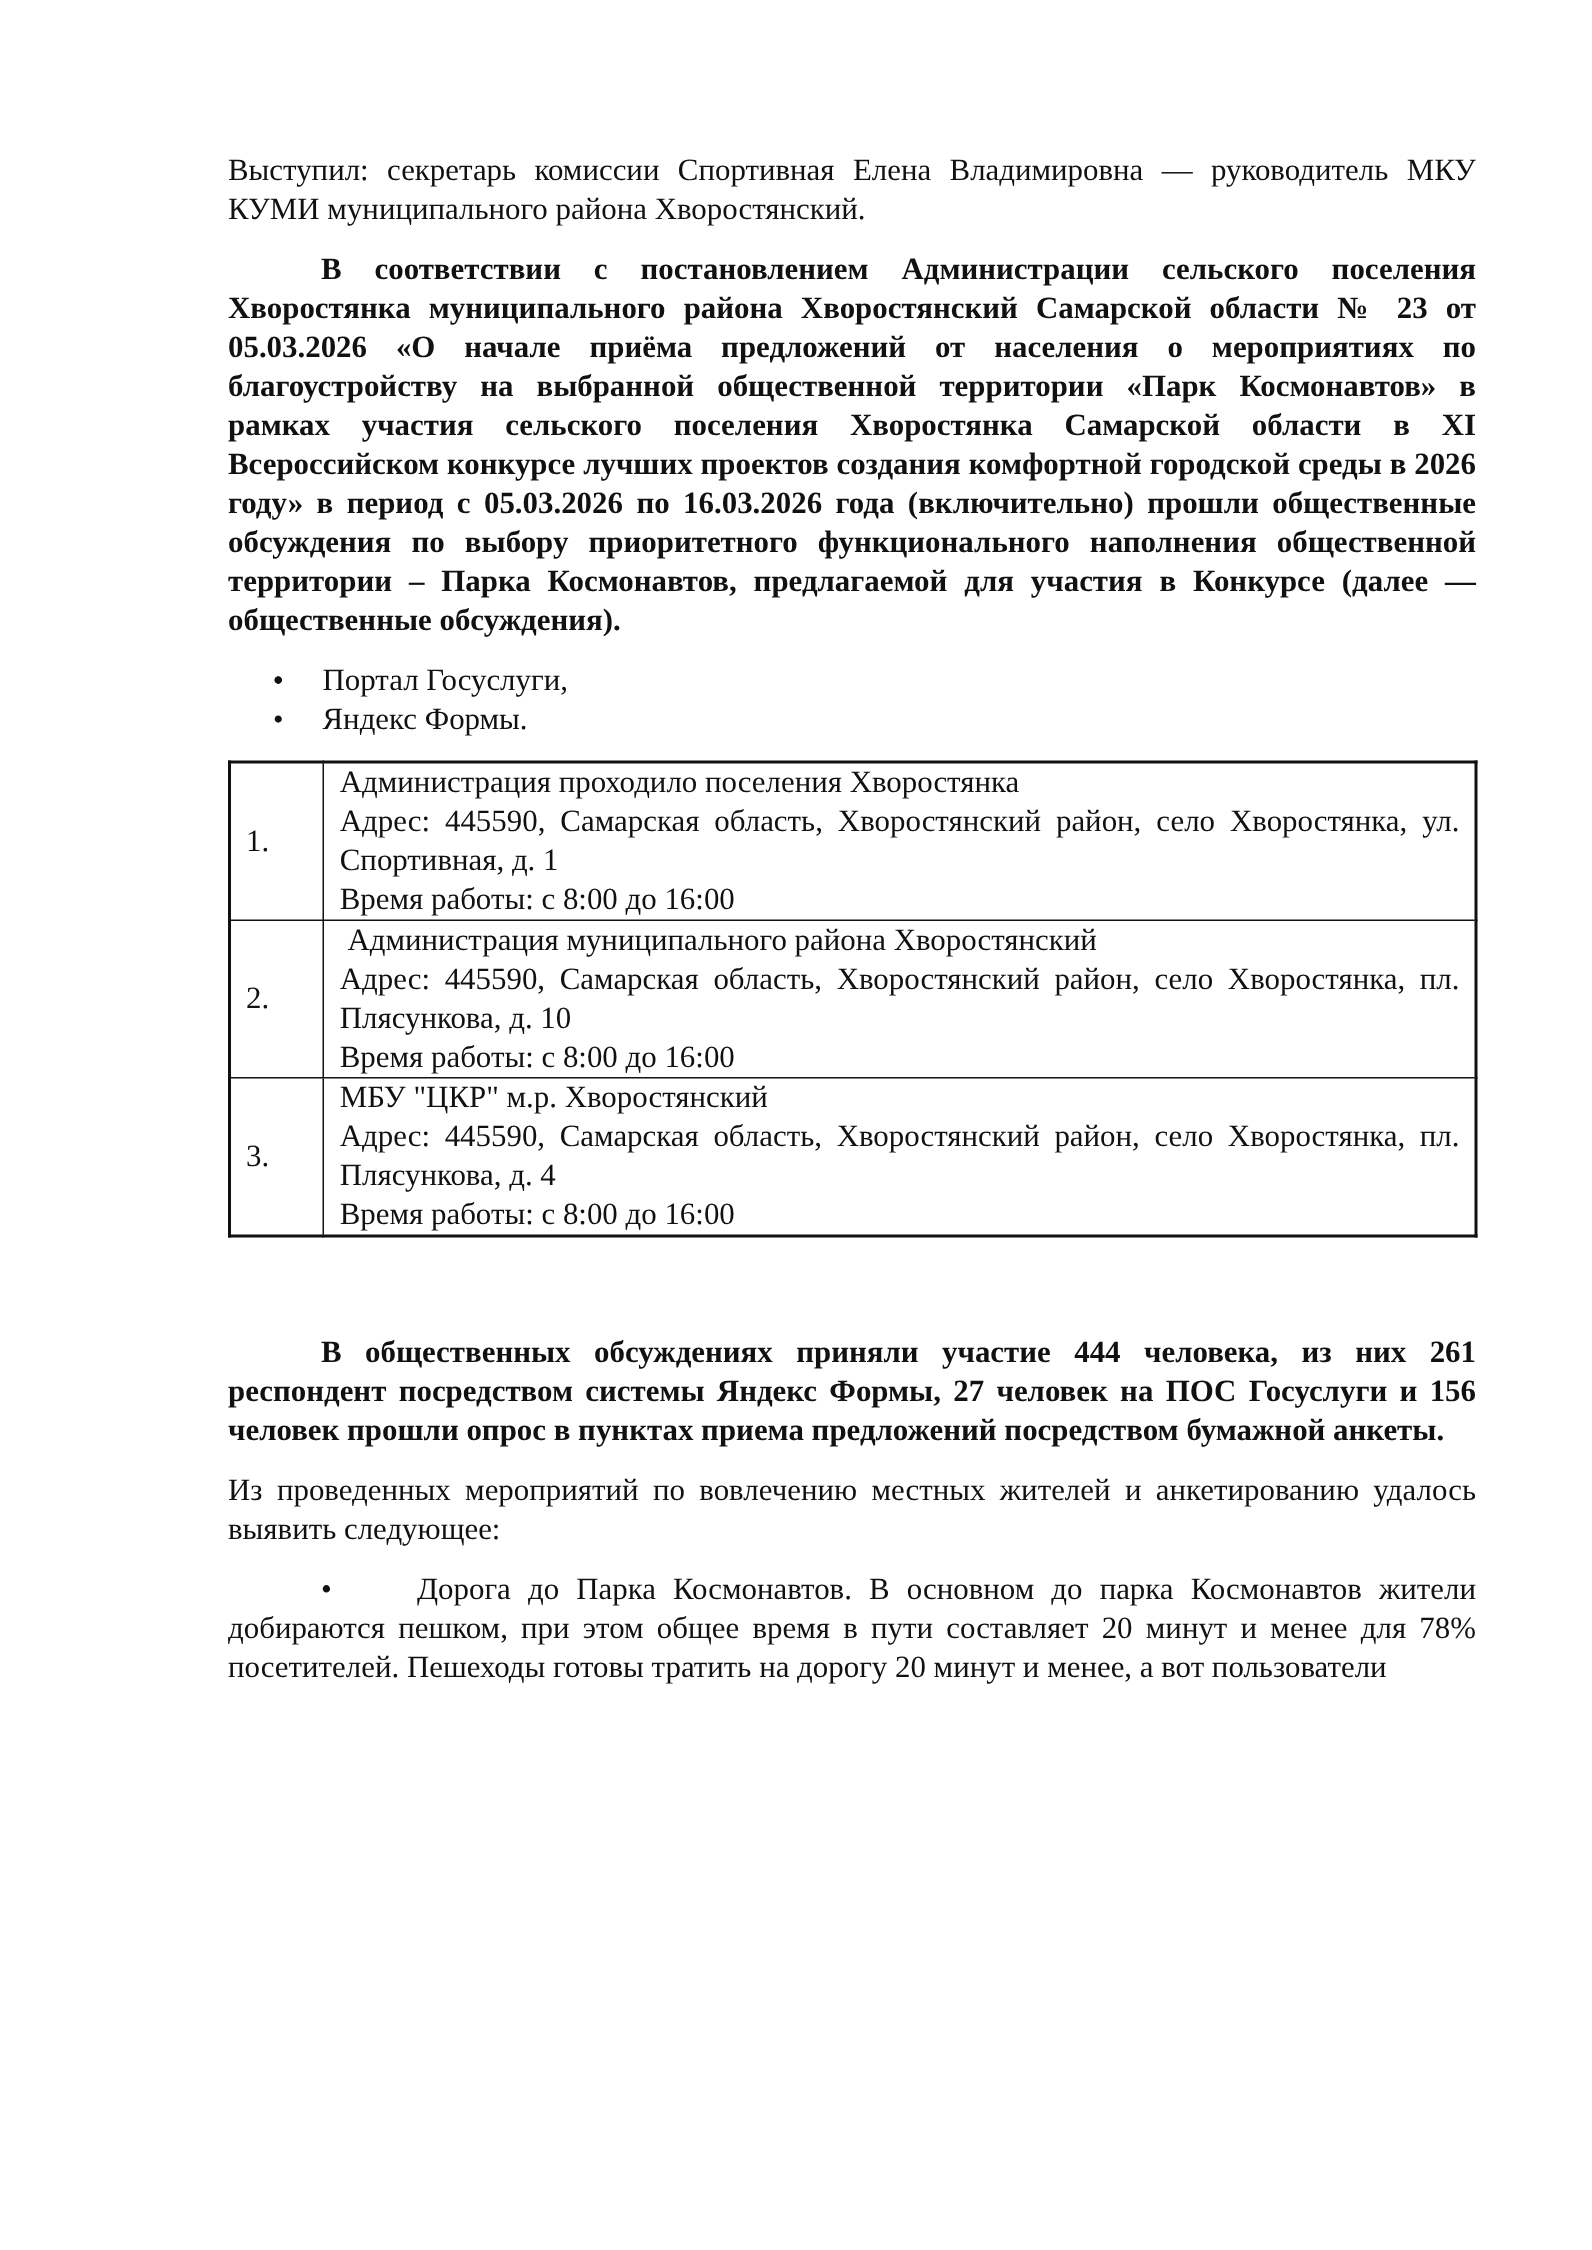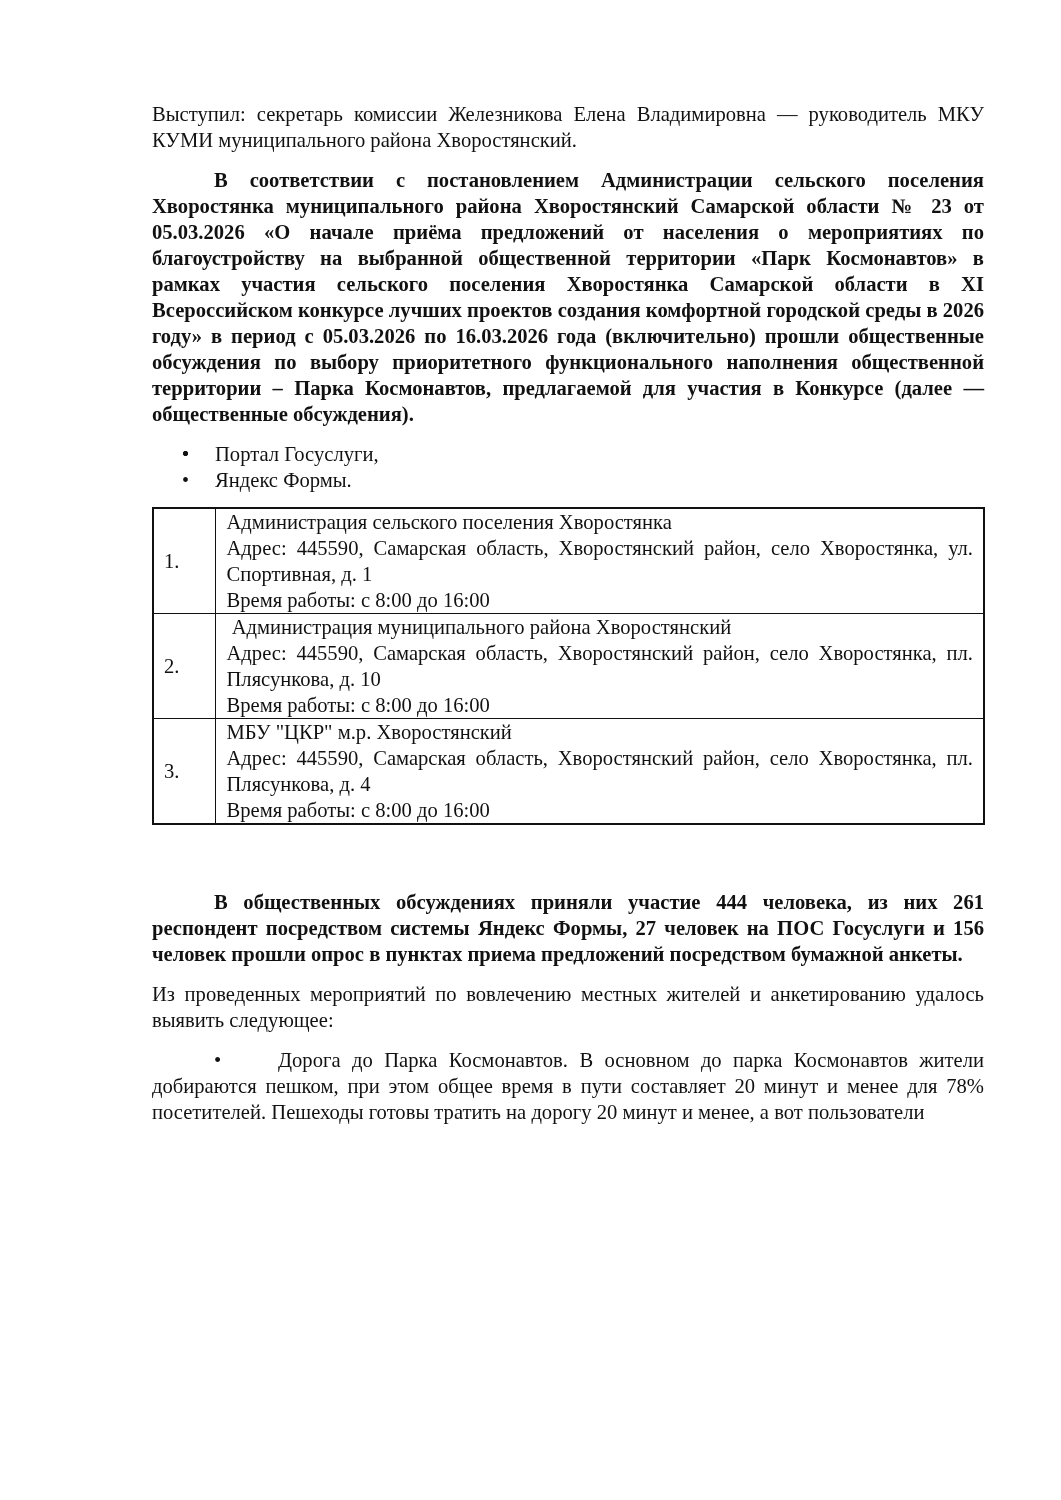--- a/index.html
+++ b/index.html
@@ -28,21 +28,21 @@
     .after-table { margin-top: 64px; }
     .bold-item { position: relative; text-indent: 0; margin-top: 14px; }
     .bold-item .bullet { position: absolute; left: 62px; top: 0; }
     b { font-weight: normal; }
   </style>
 </head>
 <body>
 
 <div class="page">
 
-  <p>Выступил: секретарь комиссии Железникова Елена Владимировна — руководитель МКУ КУМИ муниципального района Хворостянский.</p>
+  <p>Выступил: секретарь комиссии Спортивная Елена Владимировна — руководитель МКУ КУМИ муниципального района Хворостянский.</p>
 
   <p class="indent gap-m">В соответствии с постановлением Администрации сельского поселения Хворостянка муниципального района Хворостянский Самарской области № 23 от 05.03.2026 «О начале приёма предложений от населения о мероприятиях по благоустройству на выбранной общественной территории «Парк Космонавтов» в рамках участия сельского поселения Хворостянка Самарской области в XI Всероссийском конкурсе лучших проектов создания комфортной городской среды в 2026 году» в период с 05.03.2026 по 16.03.2026 года (включительно) прошли общественные обсуждения по выбору приоритетного функционального наполнения общественной территории – Парка Космонавтов, предлагаемой для участия в Конкурсе (далее — общественные обсуждения).</p>
 
 
 
   <ul class="bullets">
     <li>
       <span class="bullet">•</span>
     </li>
     <li>
@@ -57,21 +57,21 @@
       <span>Яндекс Формы.</span>
     </li>
   </ul>
 
 
   <table class="points">
     <tbody>
         <tr>
       <td class="num">1.</td>
       <td class="info">
-        <div>Администрация сельского поселения Хворостянка</div>
+        <div>Администрация проходило поселения Хворостянка</div>
         <div>Адрес: 445590, Самарская область, Хворостянский район, село Хворостянка, ул. Спортивная, д. 1</div>
         <div>Время работы: с 8:00 до 16:00</div>
       </td>
     </tr>
     <tr>
       <td class="num">2.</td>
       <td class="info">
         <div style="white-space:pre"> Администрация муниципального района Хворостянский</div>
         <div>Адрес: 445590, Самарская область, Хворостянский район, село Хворостянка, пл. Плясункова, д. 10</div>
         <div>Время работы: с 8:00 до 16:00</div>

